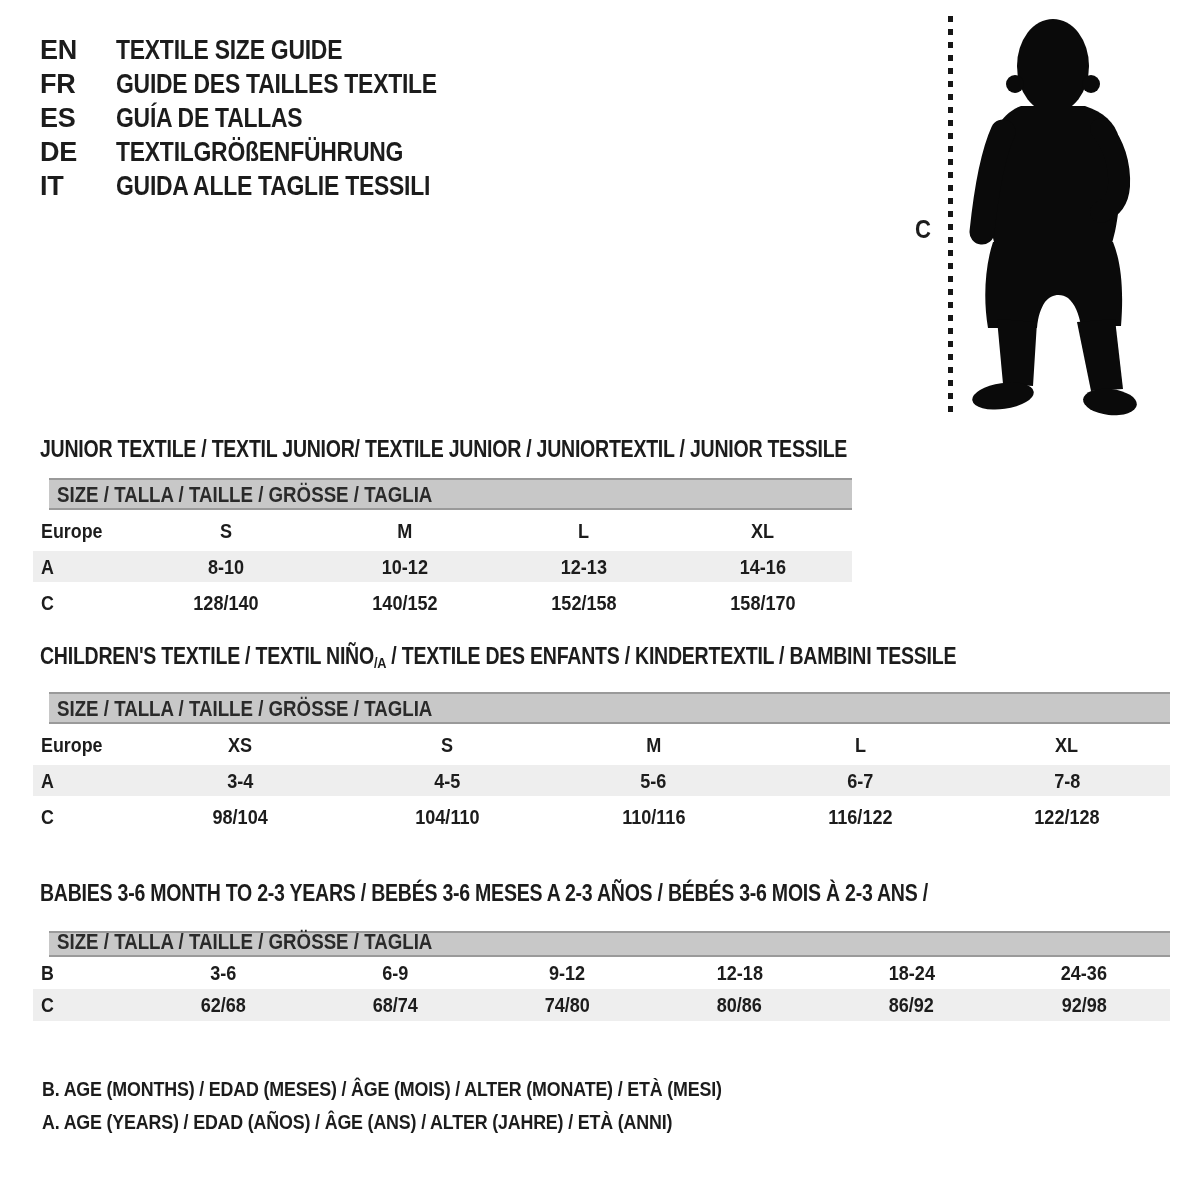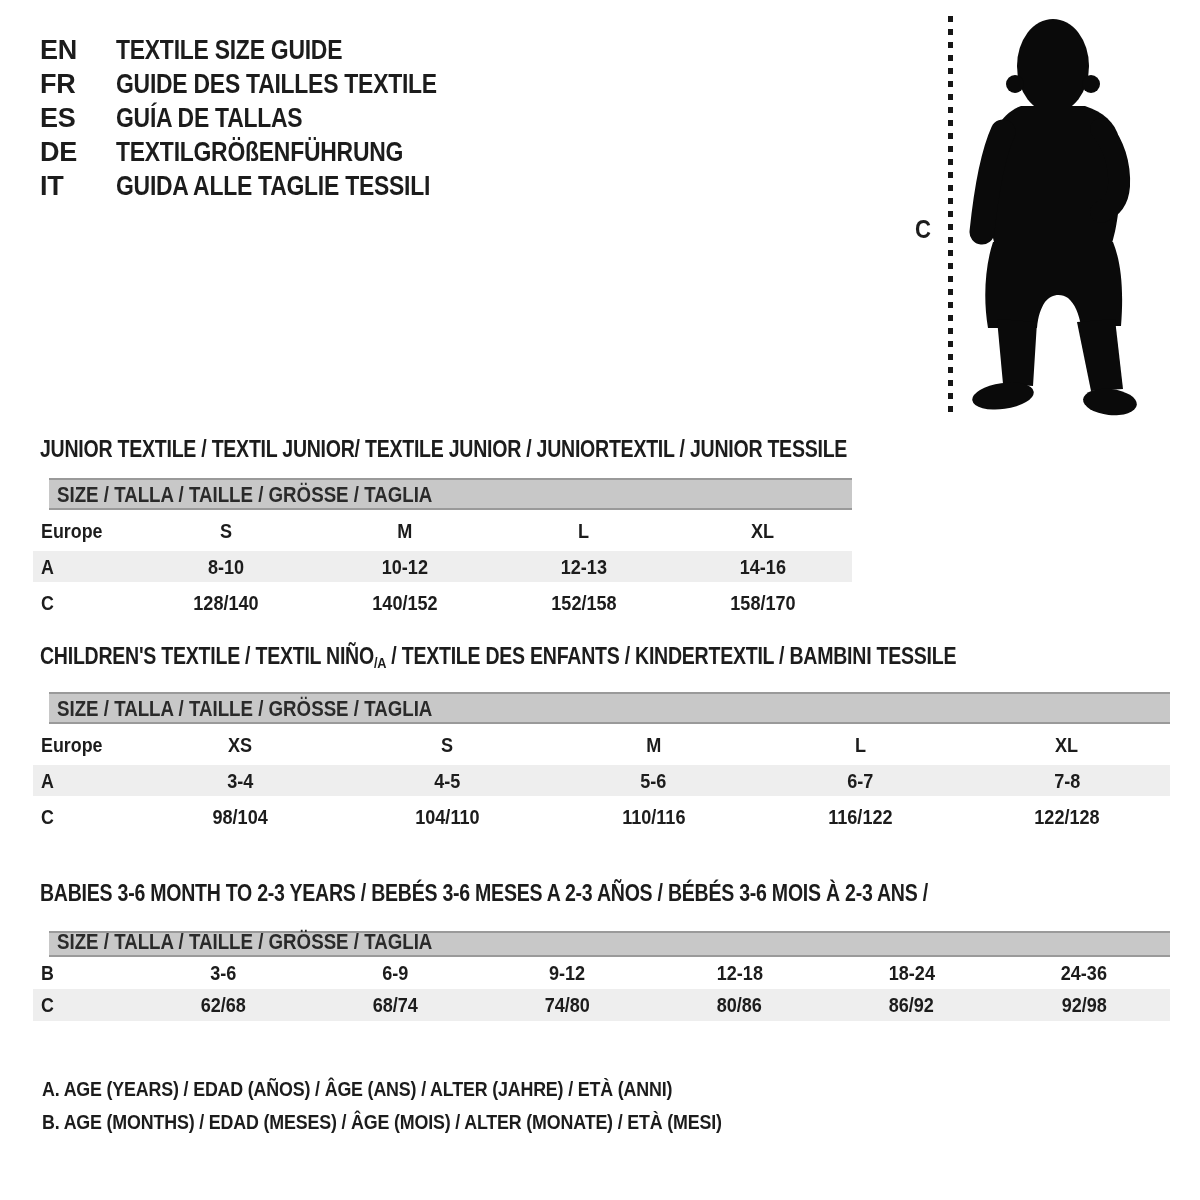--- a/index.html
+++ b/index.html
@@ -212,15 +212,15 @@
     <div class="cell"><span class="condc">62/68</span></div>
     <div class="cell"><span class="condc">68/74</span></div>
     <div class="cell"><span class="condc">74/80</span></div>
     <div class="cell"><span class="condc">80/86</span></div>
     <div class="cell"><span class="condc">86/92</span></div>
     <div class="cell"><span class="condc">92/98</span></div>
   </div>
 </div>
 
 <div class="legend">
+  <div class="legend-row"><span class="cond">B. AGE (MONTHS) / EDAD (MESES) / ÂGE (MOIS) / ALTER (MONATE) / ETÀ (MESI)</span></div>
   <div class="legend-row"><span class="cond">A. AGE (YEARS) / EDAD (AÑOS) / ÂGE (ANS) / ALTER (JAHRE) / ETÀ (ANNI)</span></div>
-  <div class="legend-row"><span class="cond">B. AGE (MONTHS) / EDAD (MESES) / ÂGE (MOIS) / ALTER (MONATE) / ETÀ (MESI)</span></div>
 </div>
 
 </body></html>

